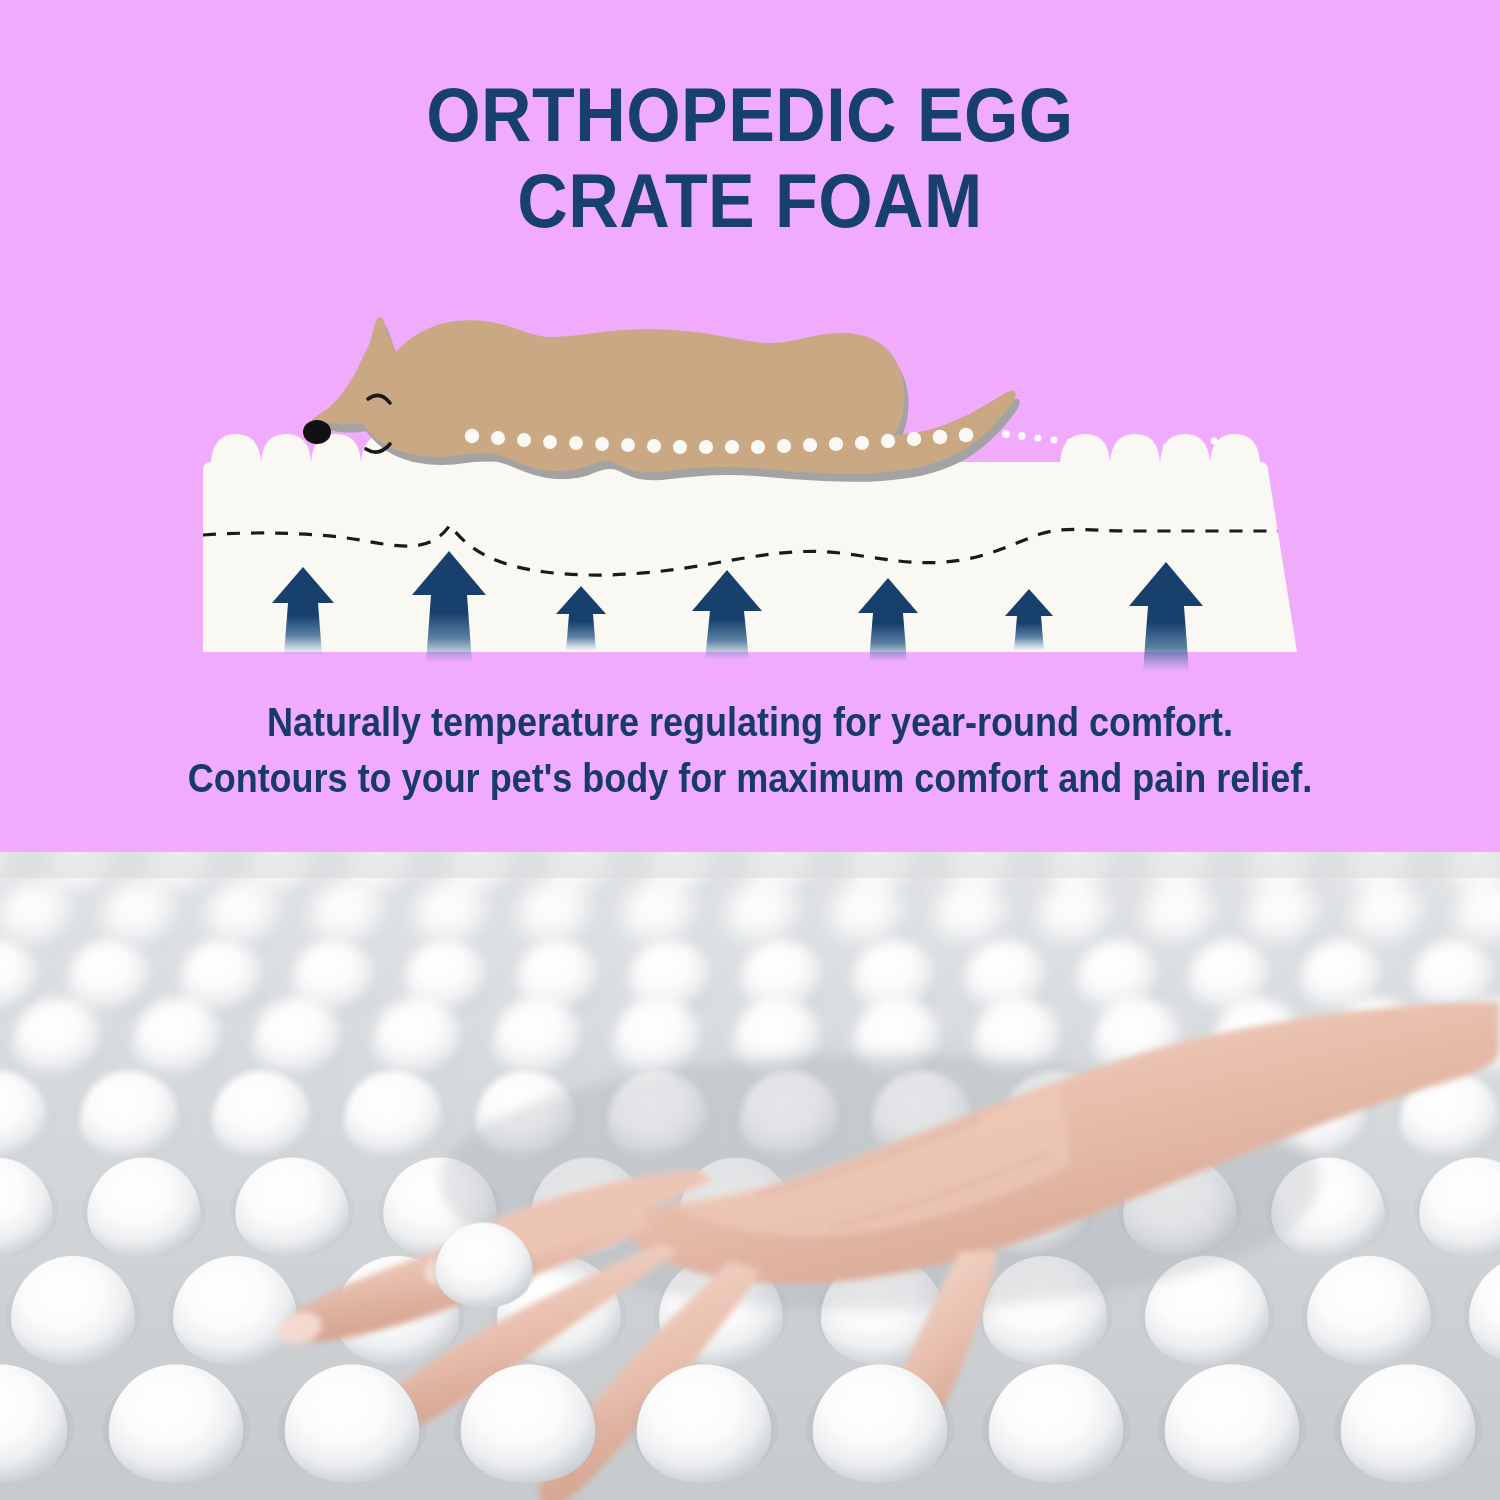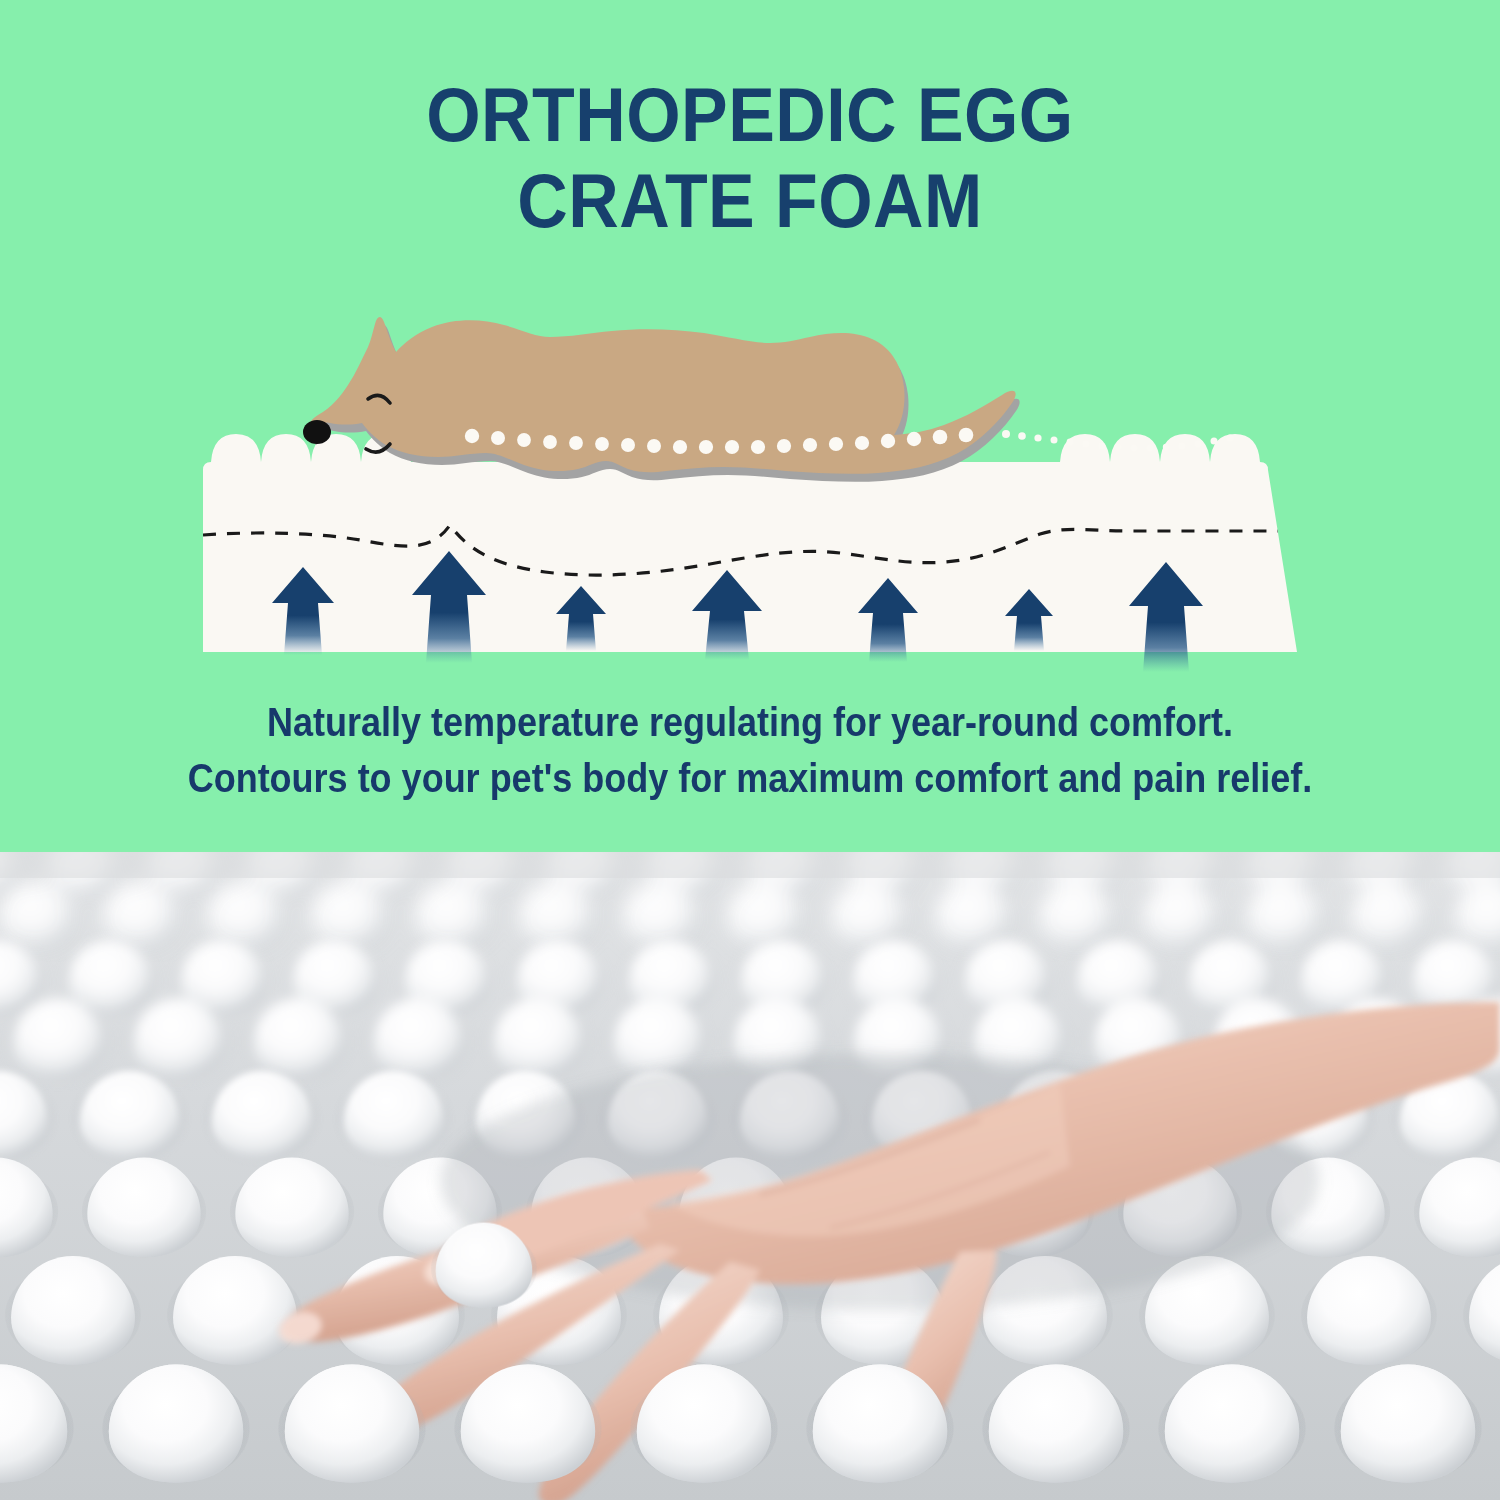--- a/index.html
+++ b/index.html
@@ -14,21 +14,21 @@
     overflow: hidden;
     font-family: "Liberation Sans", sans-serif;
   }
 
   
   #top-panel {
     position: absolute;
     left: 0; top: 0;
     width: 1500px;
     height: 852px;
-    background: #86efac;
+    background: #f0abfc;
     overflow: hidden;
   }
 
   #title {
     position: absolute;
     left: 0;
     top: 72px;
     width: 1500px;
     text-align: center;
     color: #17406d;

